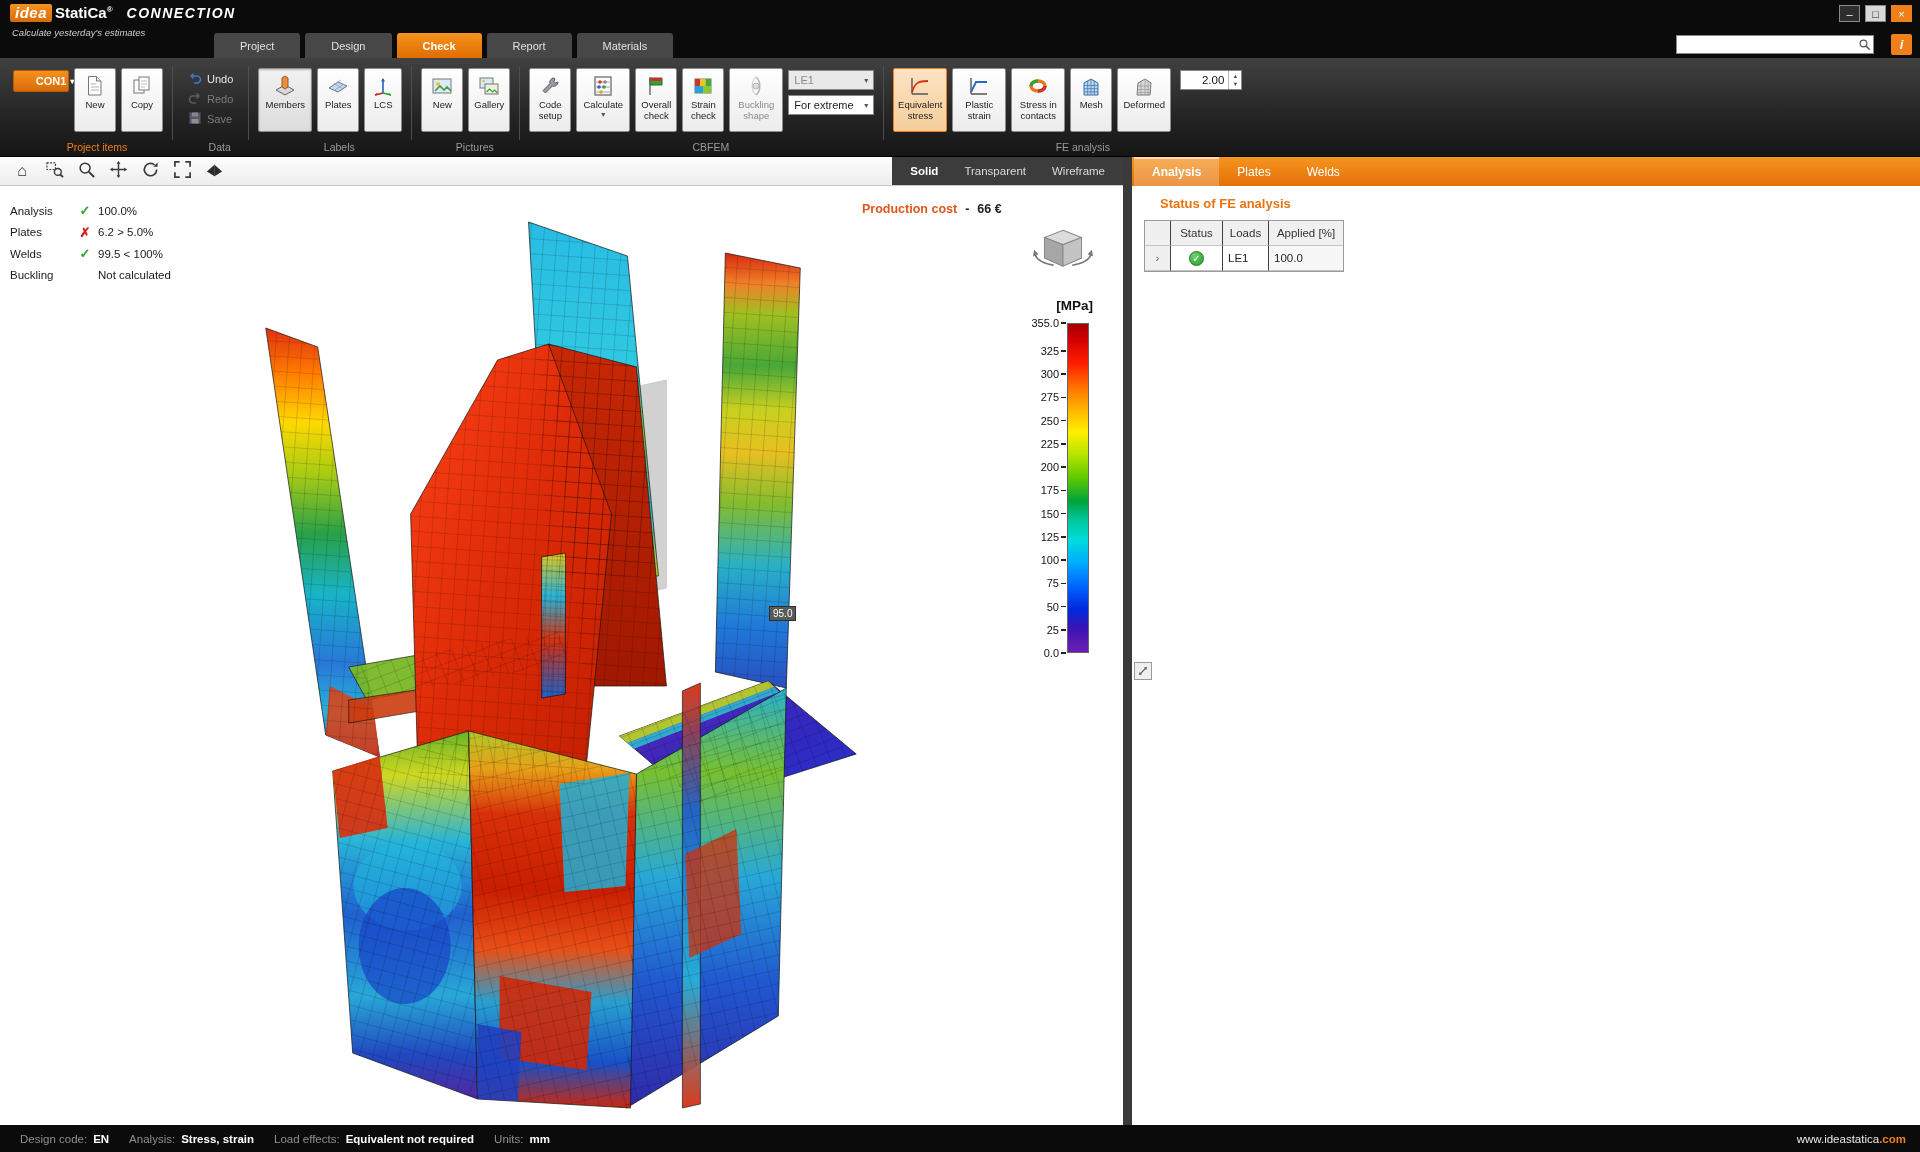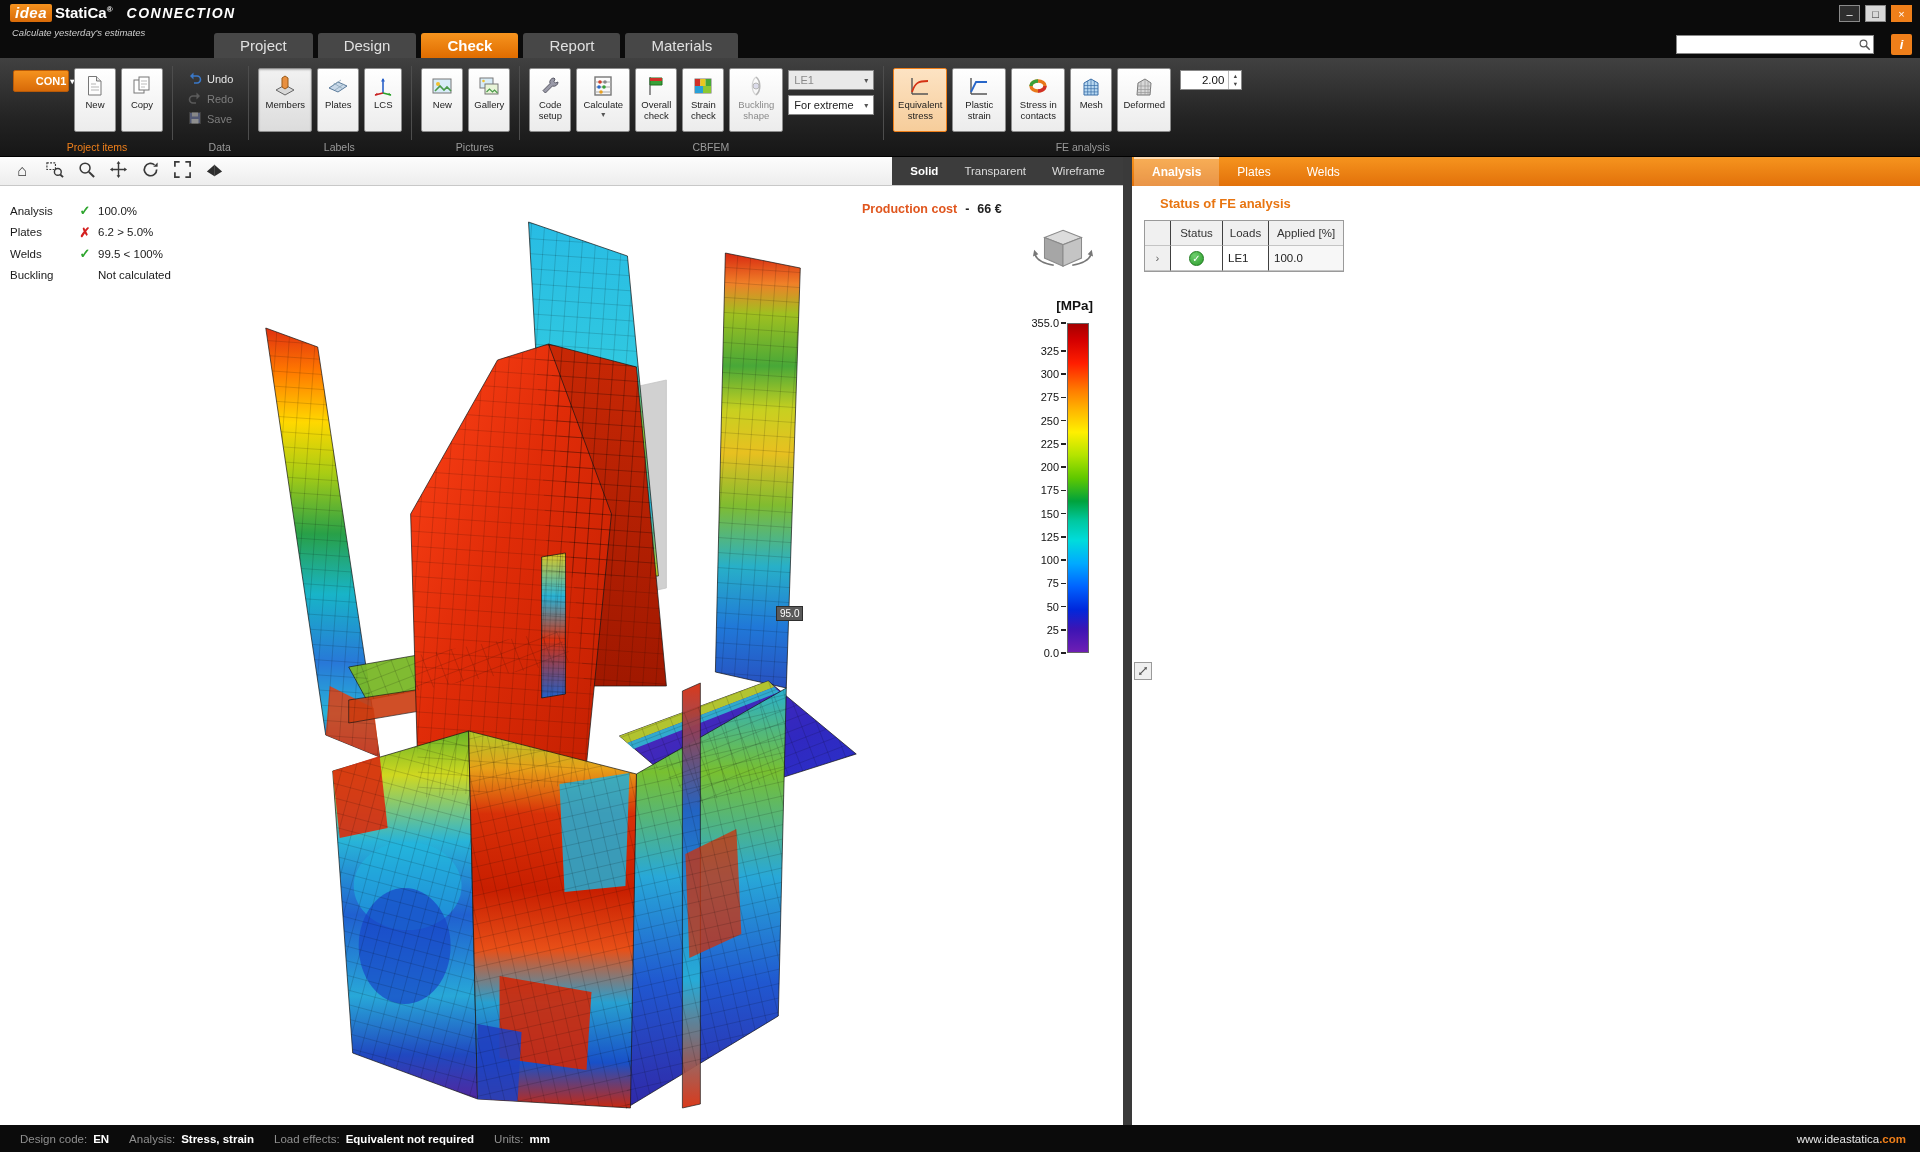--- a/index.html
+++ b/index.html
@@ -18,21 +18,21 @@
   .tagline { position:absolute; left:12px; top:27px; color:#cfcfcf; font-size:9.5px; font-style:italic; }
   .doc-title { position:absolute; top:7px; left:400px; right:400px; text-align:center; color:#e8e8e8; font-size:12.5px; }
   .win-btns { position:absolute; top:5px; right:8px; display:flex; gap:5px; }
   .wb { width:21px; height:17px; display:flex; align-items:center; justify-content:center;
     font-size:11px; border:1px solid #8a8a8a; cursor:pointer; }
   .wb-min { background:#2e2e2e; color:#fff; }
   .wb-max { background:#d8d8d8; color:#222; }
   .wb-close { background:#ef7f1a; color:#fff; border-color:#ef7f1a; }
   .tabs { position:absolute; bottom:0; left:214px; display:flex; gap:5px; }
   .tab { height:25px; padding:12px 26px; display:flex; align-items:center; color:#e0e0e0;
-    font-size:15px; background:#474747; border-radius:3px 3px 0 0; cursor:pointer; }
+    font-size:11px; background:#474747; border-radius:3px 3px 0 0; cursor:pointer; }
   .tab.active { background:linear-gradient(#f6941e,#e06c00); color:#fff; font-weight:bold; }
   .search-wrap { position:absolute; bottom:4px; right:46px; width:198px; height:19px; background:#fff;
     border:1px solid #888; display:flex; align-items:center; }
   .search-wrap input { flex:1; border:none; outline:none; font-size:11px; padding:0 4px; min-width:0;
     font-family:"Liberation Sans", sans-serif; }
   .search-ico { width:18px; display:flex; align-items:center; justify-content:center; }
   .info-btn { position:absolute; bottom:3px; right:8px; width:21px; height:21px; background:#ef7f1a;
     color:#fff; font-weight:bold; font-style:italic; font-size:13px; display:flex; align-items:center;
     justify-content:center; border-radius:2px; cursor:pointer; }
 
@@ -86,21 +86,21 @@
 
   .vp-status { position:absolute; left:10px; top:14px; }
   .vs-row { display:flex; height:21.5px; align-items:center; font-size:11.5px; color:#1a1a1a; }
   .vs-label { width:62px; }
   .vs-icon { width:26px; text-align:center; font-weight:bold; font-size:13px; }
   .vs-ok { color:#2ea52e; } .vs-fail { color:#d42020; }
   .prod-cost { position:absolute; left:862px; top:16px; font-size:12.5px; font-weight:bold; color:#222; }
   .pc-label { color:#e0561e; margin-right:8px; }
   .pc-sep { margin-right:8px; }
   .max-tip { position:absolute; left:769px; top:420px; background:#5a5a5a; color:#fff; font-size:10px;
-    padding:1px 3px; border:1px solid #2e2e2e;margin-left:7px; }
+    padding:1px 3px; border:1px solid #2e2e2e; }
 
   .navcube { position:absolute; top:34px; right:24px; width:72px; height:72px; cursor:pointer; }
 
   .legend { position:absolute; top:112px; right:26px; width:92px; height:380px; }
   .lg-title { text-align:right; padding-right:4px; font-size:13.5px; font-weight:bold; color:#111; }
   .lg-body { position:relative; margin-top:10px; height:330px; }
   .lg-bar { position:absolute; top:0; right:8px; width:22px; height:100%; border:1px solid #666;
     background:linear-gradient(to bottom,
       #a50000 0%, #d40000 5%, #ff1e00 12%, #ff7a00 20%, #ffb400 26%, #fff000 33%,
       #b4e400 40%, #5fc800 47%, #00a23c 54%, #00c8a0 60%, #00dcdc 66%, #00aaff 73%,

